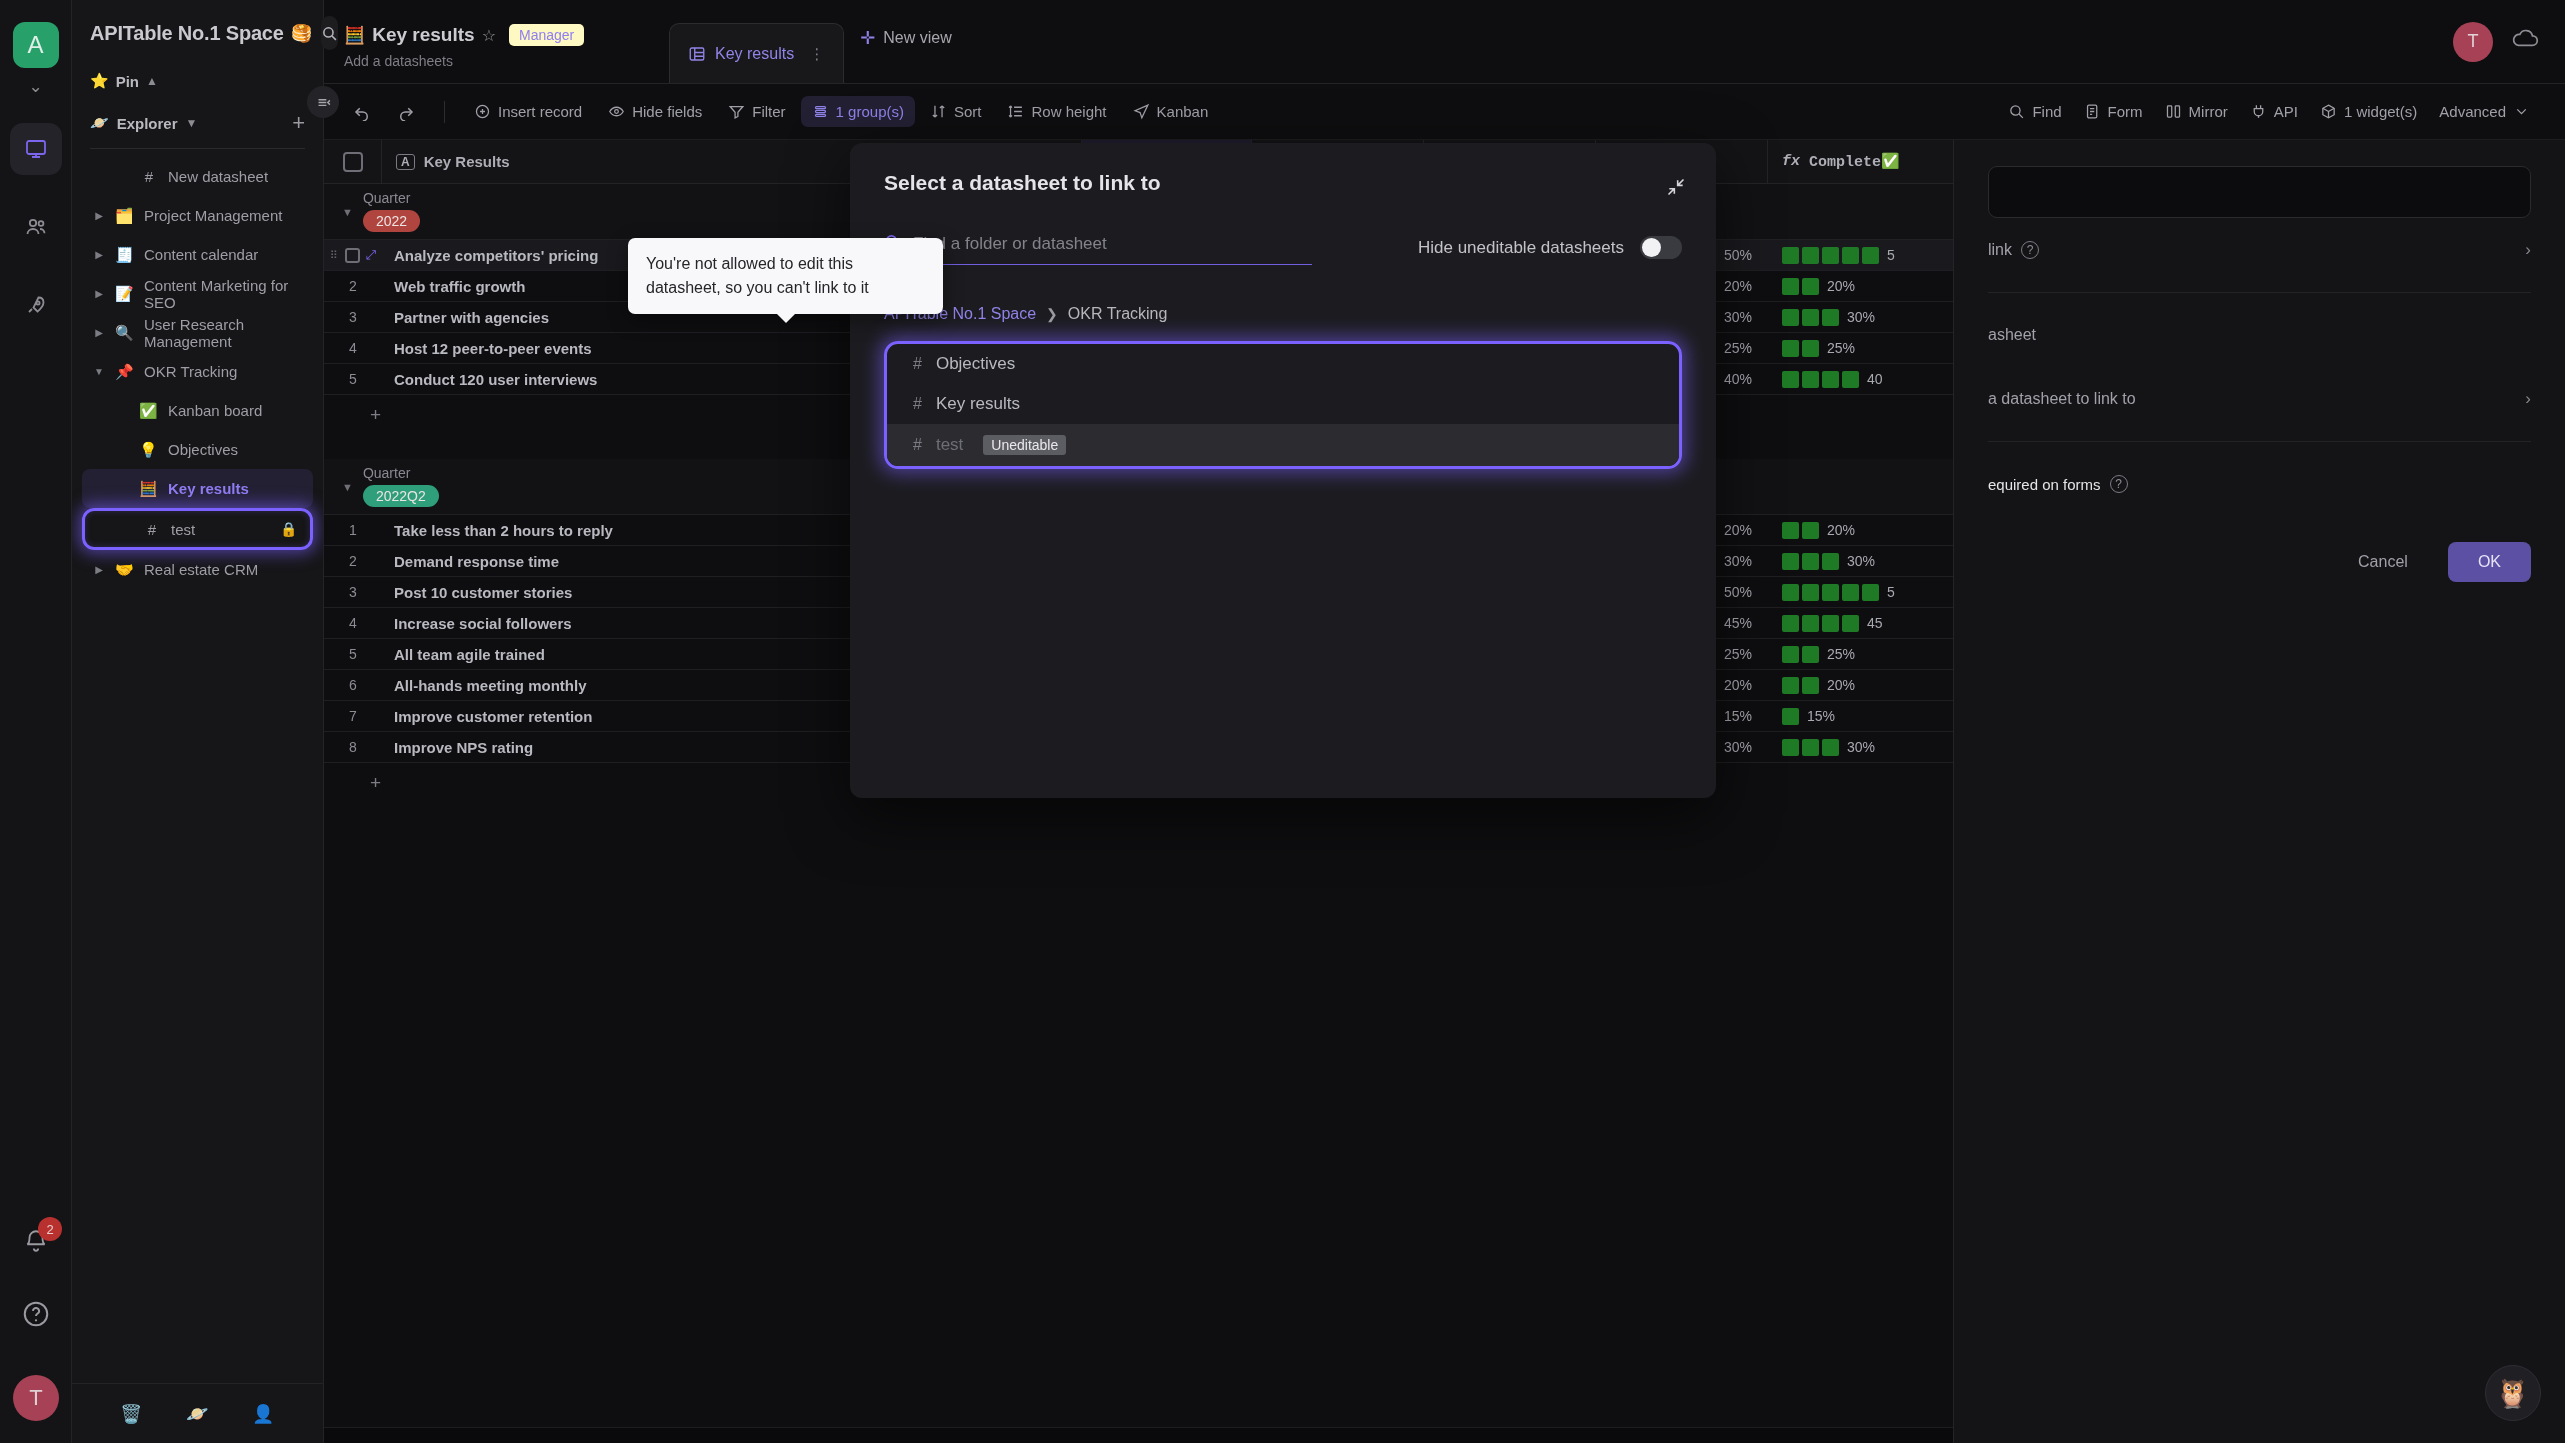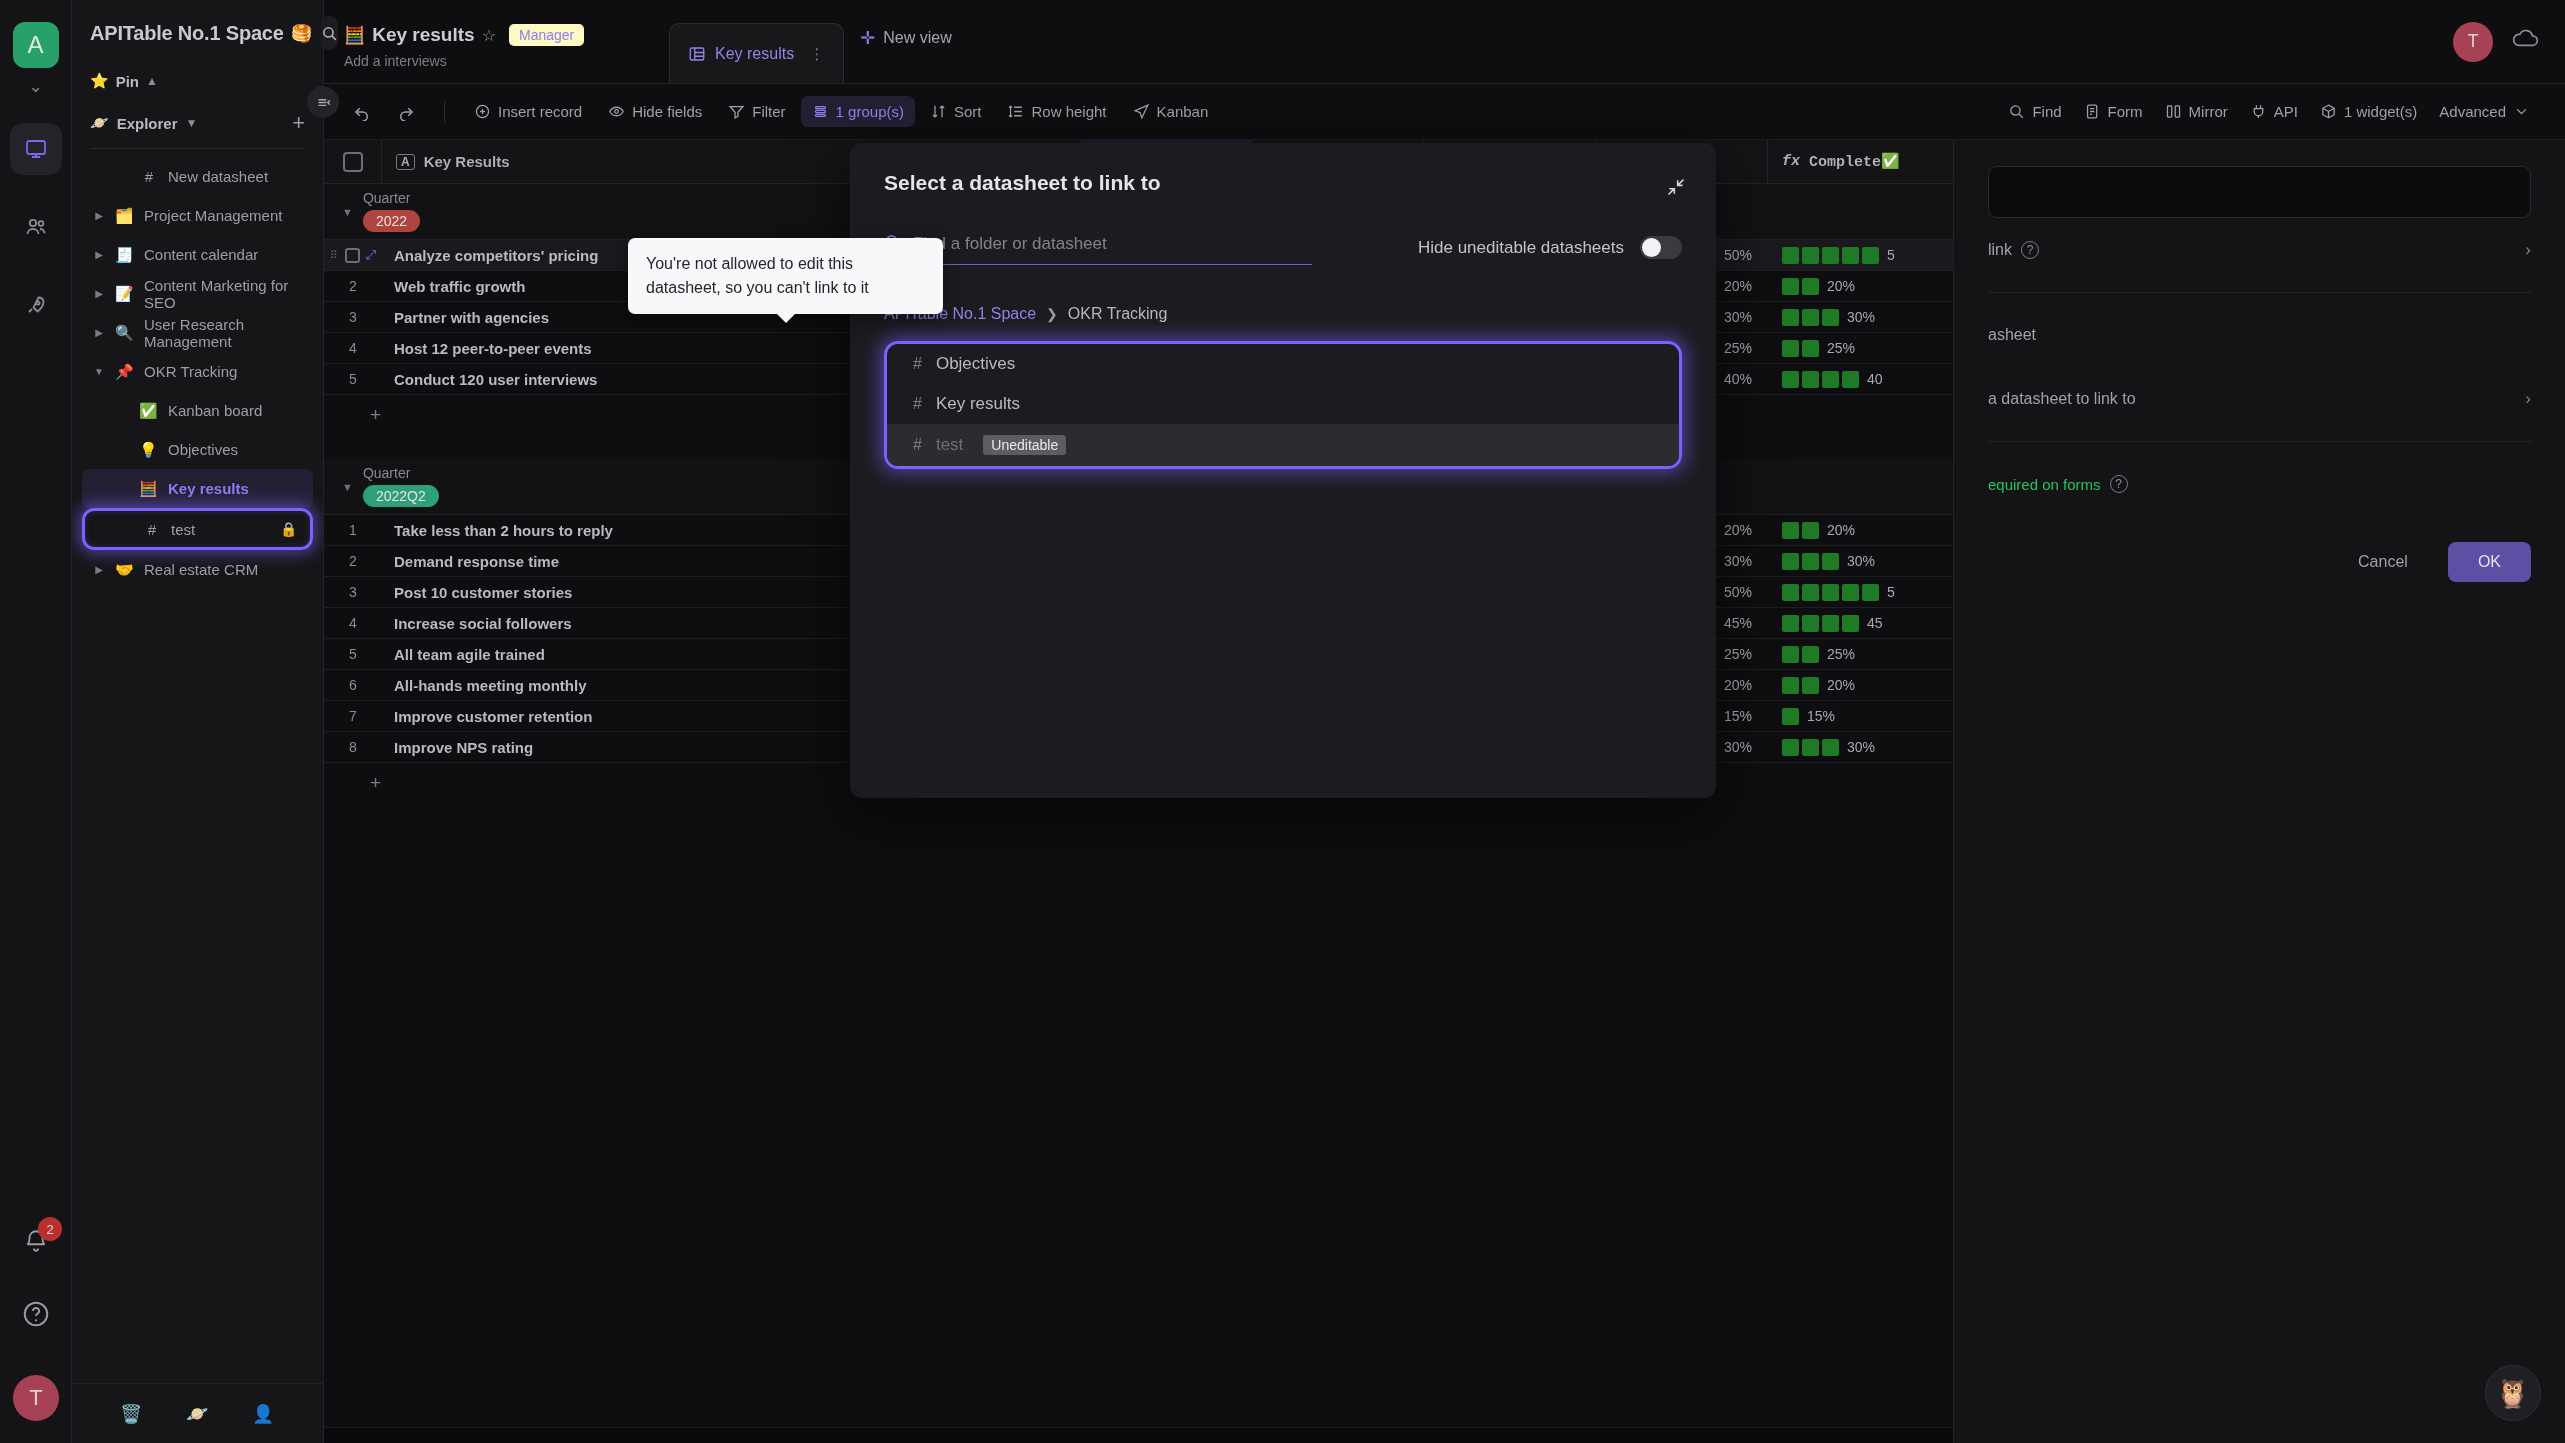--- a/index.html
+++ b/index.html
@@ -169,21 +169,21 @@
 
   
   .field-panel {
     position: absolute; right: 0; top: 0; width: 612px; height: 100%;
     background: #141417; border-left: 1px solid #242428; z-index: 2;
   }
   .fp-block { padding: 26px 34px 0 34px; }
   .fp-input { height: 52px; background:#0c0c0e; border:1px solid #2a2a2f; border-radius: 9px; }
   .fp-row { display:flex; align-items:center; height: 64px; padding: 0 34px; font-size: 16px; color: #a1a1a9; }
   .fp-row .chev { margin-left:auto; font-size: 17px; color:#86868e; }
-  .fp-hint { font-size: 15px; color: #22c55e; }
+  .fp-hint { font-size: 15px; color: #e5e5e5; }
   .fp-sep { height: 1px; background: #242428; margin: 10px 34px; }
   .fp-actions { display:flex; align-items:center; justify-content:flex-end; gap: 24px; padding: 26px 34px 0 34px; }
   .btn-cancel { font-size: 16px; color: #a0a0a8; padding: 10px 16px; }
   .btn-ok { font-size: 16px; color: #e6e2f7; background:#5b50a3; padding: 11px 30px; border-radius: 8px; }
   .qmark { display:inline-flex; width:18px; height:18px; border:1px solid #7b7b83; border-radius:50%;
     align-items:center; justify-content:center; font-size:12px; color:#8e8e96; margin-left: 9px; }
   .modal {
     position: absolute; left: 850px; top: 143px; width: 866px; height: 655px;
     background: #1c1c20; border-radius: 12px; box-shadow: 0 18px 60px rgba(0,0,0,.6);
     z-index: 11; padding: 28px 34px;
@@ -378,21 +378,21 @@
   <div class="main">
 
     <div class="dstop">
       <div class="ds-left">
         <div class="ds-title-row">
           <span style="font-size:17px">🧮</span>
           <span class="ds-title">Key results</span>
           <span class="ds-star">☆</span>
           <span class="ds-role">Manager</span>
         </div>
-        <div class="ds-desc">Add a interviews</div>
+        <div class="ds-desc">Add a datasheets</div>
       </div>
 
       <div class="view-tabs">
         <div class="view-tab active">
           <svg width="18" height="18" viewBox="0 0 24 24" fill="none" stroke="currentColor" stroke-width="1.8">
             <rect x="3" y="4" width="18" height="16" rx="2"></rect>
               <path d="M9 4v16M9 10h12M9 15h12"></path>
           </svg>
           <span>Key results</span>
           <span class="dots">⋮</span>

